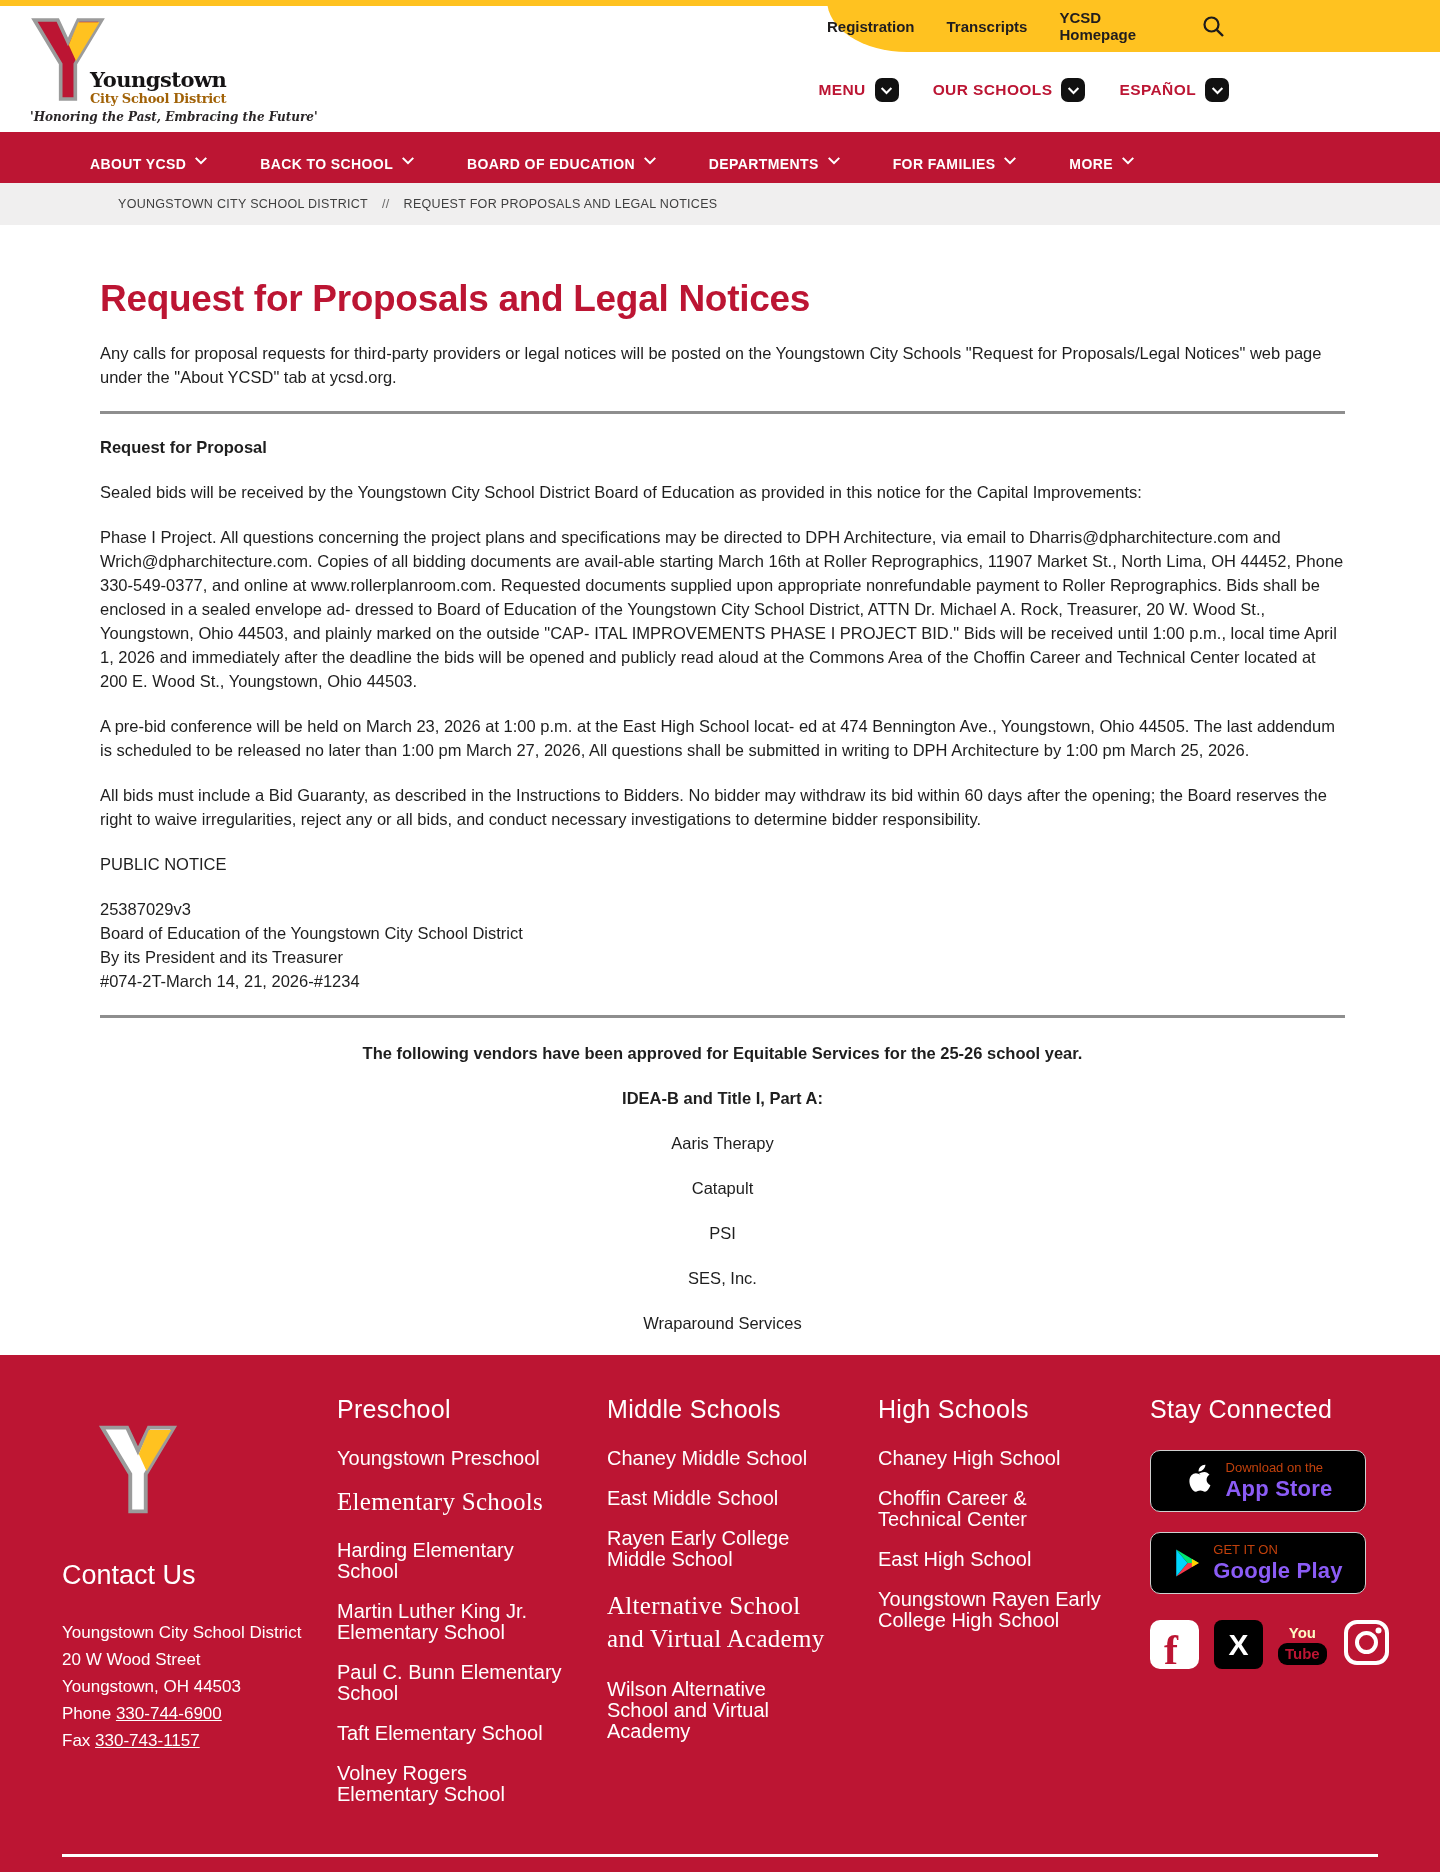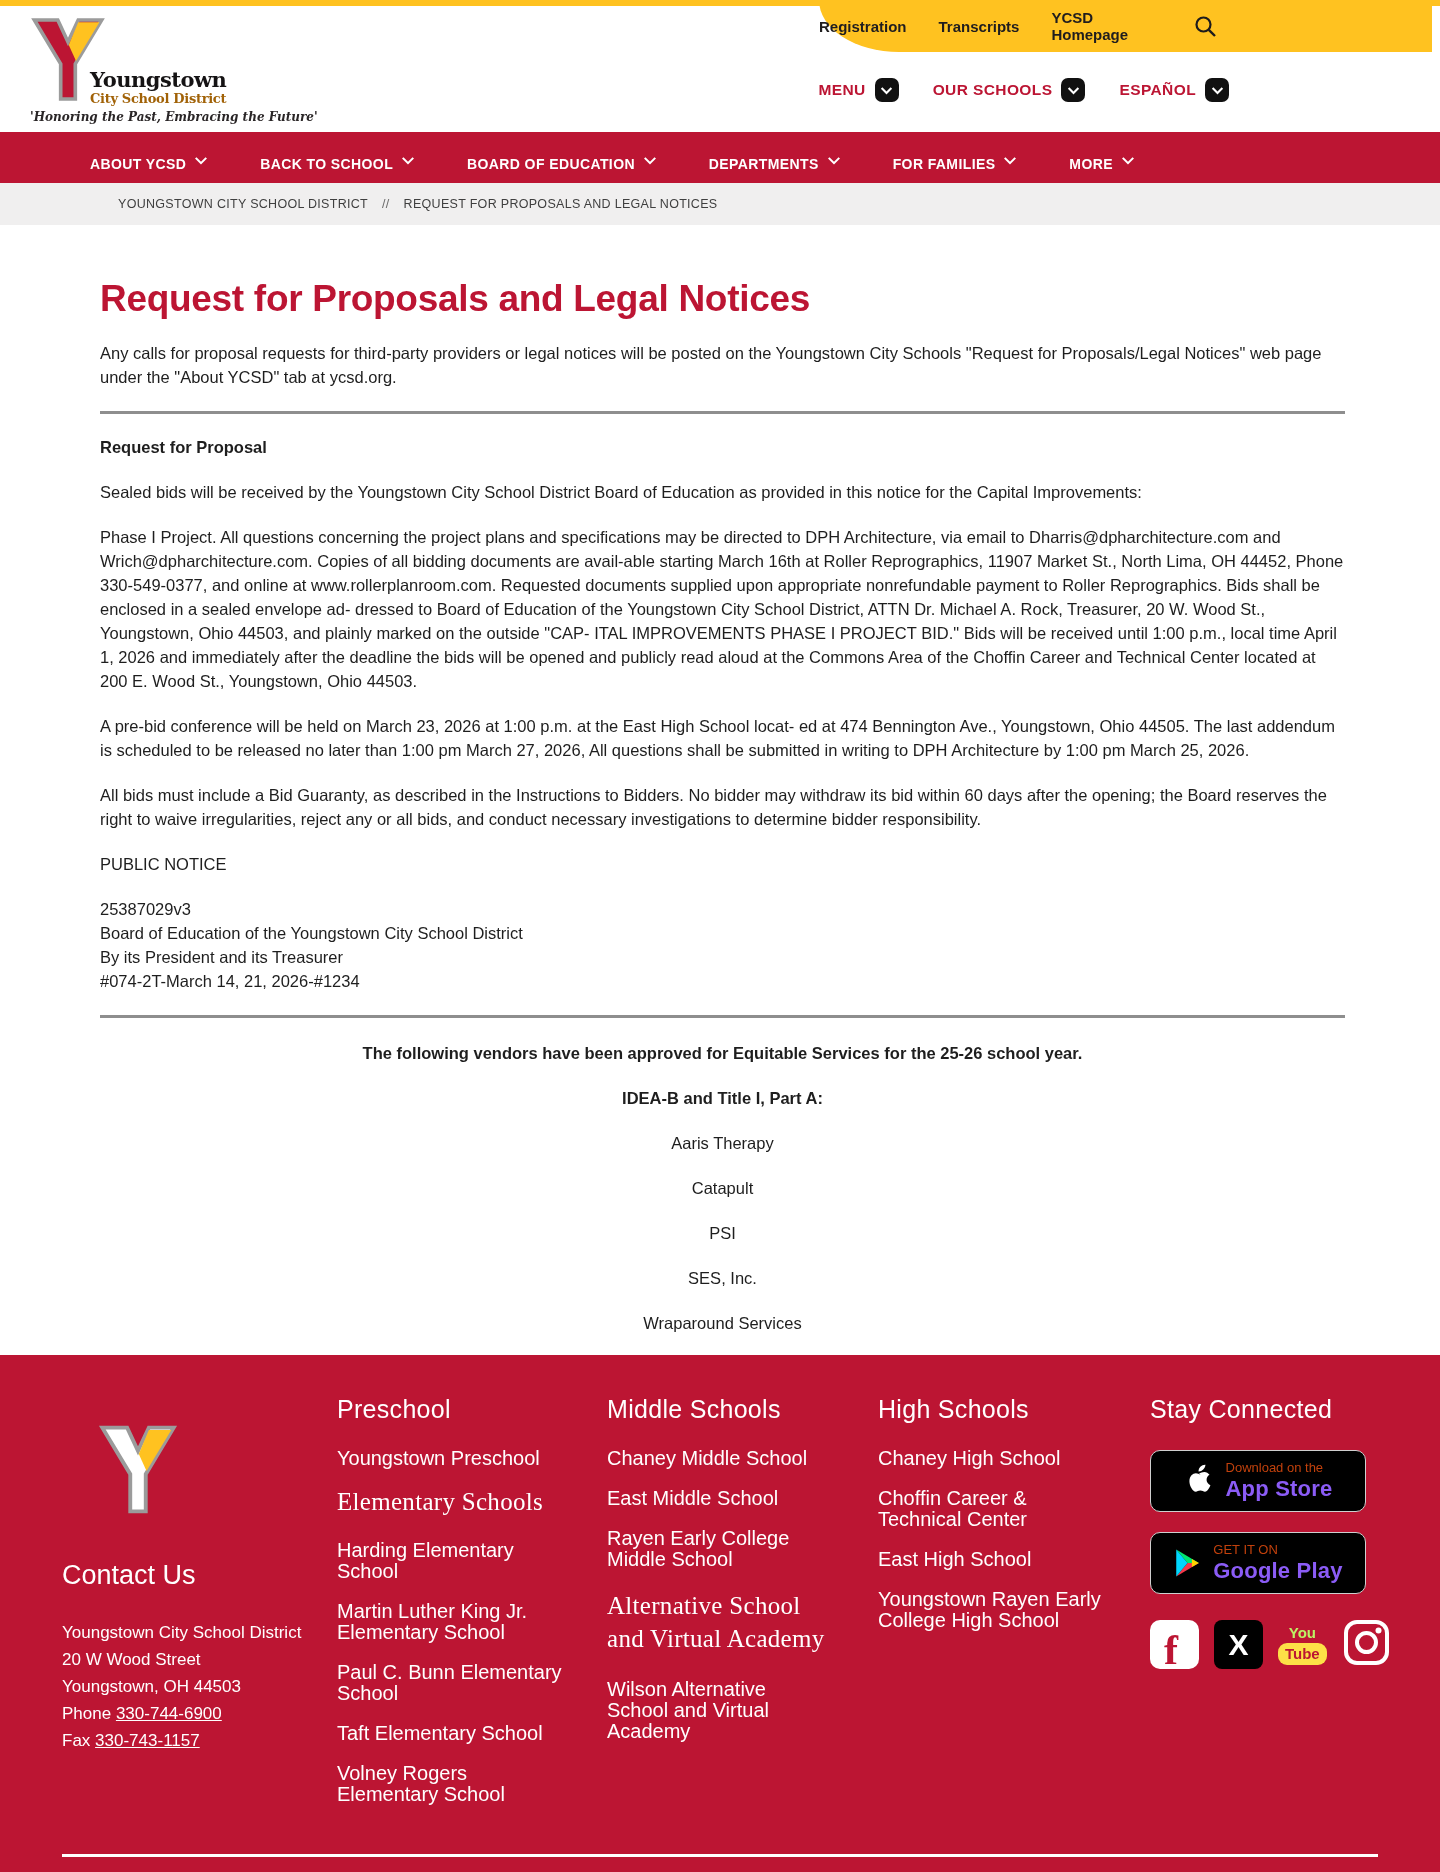--- a/index.html
+++ b/index.html
@@ -5,21 +5,21 @@
   :root{
     --red:#BC1533; --gold:#FFC220; --ink:#1E1E1E; --dark:#1D1B1C;
   }
   *{margin:0;padding:0;box-sizing:border-box;}
   html,body{width:1440px;}
   body{font-family:"Liberation Sans",sans-serif;color:var(--ink);background:#fff;position:relative;width:1440px;height:1872px;overflow:hidden;}
 
   
   .header{position:relative;height:132px;background:#fff;}
   .gold-strip{position:absolute;top:0;left:0;width:100%;height:6px;background:var(--gold);}
-  .gold-block{position:absolute;top:0;right:8px;width:613px;height:52px;background:var(--gold);border-bottom-left-radius:80px 52px;display:flex;align-items:center;justify-content:flex-end;gap:32px;padding-right:215px;}
+  .gold-block{position:absolute;top:0;right:0;width:613px;height:52px;background:var(--gold);border-bottom-left-radius:80px 52px;display:flex;align-items:center;justify-content:flex-end;gap:32px;padding-right:215px;}
   .gold-block a{font-size:15px;font-weight:700;color:#201D1E;text-decoration:none;}
   .search-btn{width:24px;height:24px;display:flex;align-items:center;justify-content:center;cursor:pointer;}
 
   .logo{position:absolute;left:30px;top:13px;width:200px;height:112px;}
   .logo svg.ymark{position:absolute;left:0;top:0;width:76px;height:93px;}
   .logo .lg-name{position:absolute;left:60px;top:56px;font-family:"DejaVu Serif",serif;font-weight:700;font-size:21px;line-height:21px;color:#151314;letter-spacing:-0.5px;}
   .logo .lg-sub{position:absolute;left:60px;top:78px;font-family:"DejaVu Serif",serif;font-weight:700;font-size:13px;color:#a16207;letter-spacing:-0.3px;}
   .logo .lg-tag{position:absolute;left:0;top:97px;font-family:"DejaVu Serif",serif;font-style:italic;font-weight:700;font-size:12px;color:#2a2627;white-space:nowrap;}
 
   .menu-row{position:absolute;right:211px;top:78px;display:flex;align-items:center;gap:34px;}
@@ -63,22 +63,22 @@
   .badge{width:216px;height:62px;background:#000;border:1.5px solid #CFCFCF;border-radius:10px;display:flex;align-items:center;justify-content:center;gap:12px;cursor:pointer;}
   .badge .bt1{font-size:13px;line-height:15px;color:#c2410c;}
   .badge .bt2{font-size:22px;line-height:28px;font-weight:600;color:#8b5cf6;letter-spacing:0.2px;}
   .badge + .badge{margin-top:20px;}
   .badges{margin-top:26px;}
   .social{display:flex;align-items:center;gap:15px;margin-top:24px;}
   .ic-fb{width:49px;height:49px;background:#fff;border-radius:10px;position:relative;overflow:hidden;cursor:pointer;}
   .ic-fb span{position:absolute;left:14px;top:6px;font-size:42px;font-weight:700;color:var(--red);font-family:"Liberation Serif",serif;}
   .ic-x{width:49px;height:49px;background:#000;border-radius:8px;display:flex;align-items:center;justify-content:center;color:#fff;font-size:30px;font-weight:700;cursor:pointer;}
   .ic-yt{display:flex;flex-direction:column;align-items:center;cursor:pointer;}
-  .ic-yt .you{color:#bef264;font-weight:700;font-size:15px;line-height:16px;}
-  .ic-yt .tube{background:#fde047;border-radius:9px;color:var(--red);font-weight:700;font-size:15px;line-height:22px;padding:0 7px;margin-top:2px;}
+  .ic-yt .you{color:#fef9c3;font-weight:700;font-size:15px;line-height:16px;}
+  .ic-yt .tube{background:#000000;border-radius:9px;color:var(--red);font-weight:700;font-size:15px;line-height:22px;padding:0 7px;margin-top:2px;}
   .ic-ig{cursor:pointer;}
   .f-rule{border:none;height:2.5px;background:#fff;width:1316px;margin:30px 0 0 0;}
   .f-copy{text-align:center;margin:15px 0 0 -62px;width:1440px;font-size:14px;line-height:23px;color:#fff;}
 </style>
 </head>
 <body>
 
 <div class="header">
   <div class="gold-strip"></div>
   <div class="gold-block">

